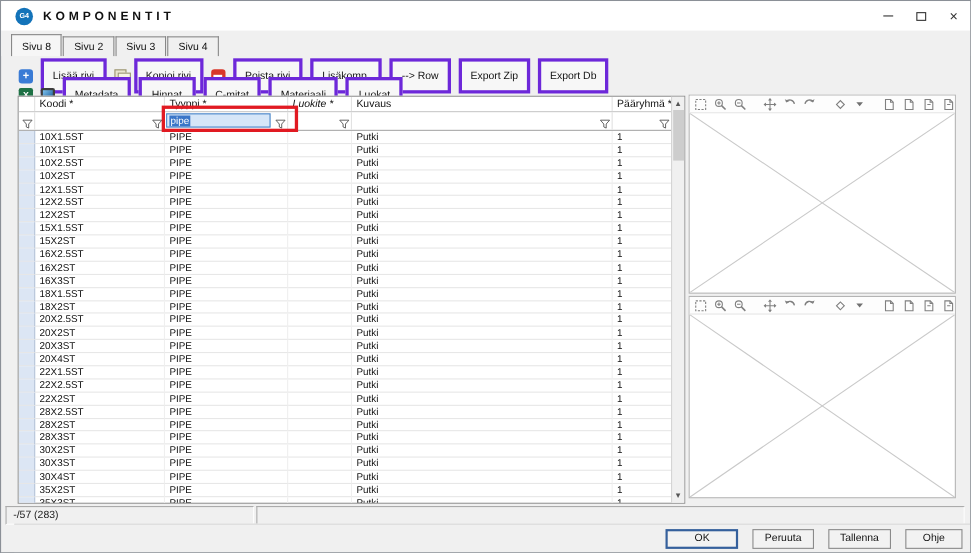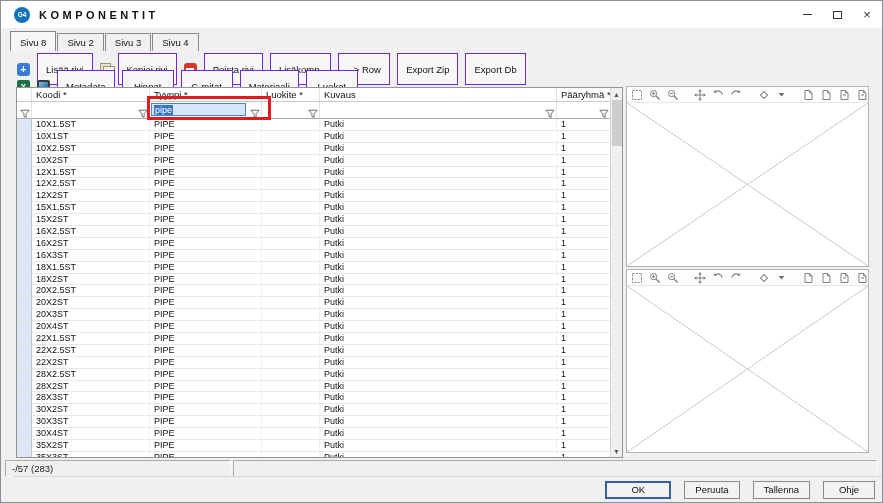--- a/index.html
+++ b/index.html
@@ -16,21 +16,21 @@
   .max-glyph { width:9px; height:8px; border:1px solid #333; display:block; }
 
   
   .tabstrip { position:absolute; left:0; top:27px; right:0; height:23px; background:#f0f0f0; display:flex; align-items:flex-end; padding-left:9px; }
   .tab { font-size:9.5px; color:#111; border:1px solid #888; border-bottom:none; background:#f0f0f0; padding:3px 9px 3px 9px; margin-right:1px; position:relative; }
   .tab.active { background:#f6f6f6; padding-top:5px; z-index:2; }
 
   
   .toolbar { position:absolute; left:16px; top:52px; display:flex; align-items:center; gap:7px; }
   .toolbar.row2 { top:69px; }
-  .tb-btn { height:32px; min-width:52px; padding:0 8px; font-size:9.5px; color:#111; background:#f7f7f7; border:1px solid #6d28d9; display:flex; align-items:center; justify-content:center; }
+  .tb-btn { height:32px; min-width:52px; padding:0 8px; font-size:9.5px; color:#111; background:#f7f7f7; border:3px solid #6d28d9; display:flex; align-items:center; justify-content:center; }
   .tb-btn.wide { min-width:132px; }
   .mini-icon { width:13px; height:13px; display:flex; align-items:center; justify-content:center; font-size:10px; font-weight:bold; color:#fff; }
   .icon-add { background:var(--add-blue); border-radius:3px; }
   .icon-remove { background:var(--remove-red); border-radius:3px; }
   .icon-remove i { width:8px; height:2px; background:#fff; display:block; }
   .icon-copy { background:#e9e4cf; border:1px solid #9a9472; position:relative; width:11px; height:13px; }
   .icon-copy::after { content:""; position:absolute; left:2px; top:2px; width:10px; height:12px; background:#f6f3e4; border:1px solid #9a9472; }
   .icon-excel { background:var(--excel-green); border-radius:2px; font-size:8px; }
   .icon-monitor { background:#3d3d3d; border-radius:2px; position:relative; }
   .icon-monitor i { position:absolute; left:2px; top:2px; right:2px; bottom:4px; background:linear-gradient(135deg,#7ec2ef,#1c5f9b); display:block; }
@@ -47,21 +47,21 @@
   .g-filter { display:flex; height:17px; border-bottom:1px solid #a9a9a9; }
   .gf { position:relative; border-right:1px solid #e2e2e2; }
   .gf .funnel { position:absolute; right:1px; top:3px; }
   .g-rows { height:340px; overflow:hidden; }
   .g-row { display:flex; height:11.9px; }
   .gc { font-size:9px; color:#111; line-height:11.5px; padding-left:4px; border-right:1px solid #efefef; border-bottom:1px solid #e7e7e7; white-space:nowrap; overflow:hidden; }
   .col-ind { width:15px; min-width:15px; padding:0; }
   .gc.col-ind { background:#dce6f4; border-right:1px solid #b9c6da; }
   .col-koodi { width:118px; min-width:118px; }
   .col-tyyppi { width:112px; min-width:112px; }
-  .col-luokite { width:58px; min-width:58px; }
+  .col-luokite { width:58px; min-width:58px;font-style:italic; }
   .col-kuvaus { width:237px; min-width:237px; }
   .col-paaryhma { flex:1; border-right:none; }
   .filter-editor { position:absolute; left:1px; top:1px; right:15px; bottom:2px; background:#d6e6f8; border:1px solid #4a86c8; font-size:9px; line-height:12px; padding-left:2px; color:#111; }
   .sel-text { background:var(--selection-blue); color:#fff; padding:0 1px; }
   .red-annotation { position:absolute; left:130px; top:8px; width:124px; height:24px; border:3px solid var(--annotation-red); z-index:5; pointer-events:none; }
 
   
   .statusbar { position:absolute; left:4px; top:459px; width:872px; height:17px; display:flex; gap:2px; }
   .status-panel { border:1px solid; border-color:#ababab #fdfdfd #fdfdfd #ababab; background:#f0f0f0; font-size:9.5px; color:#222; display:flex; align-items:center; padding-left:6px; }
   .status-panel.first { width:226px; }

